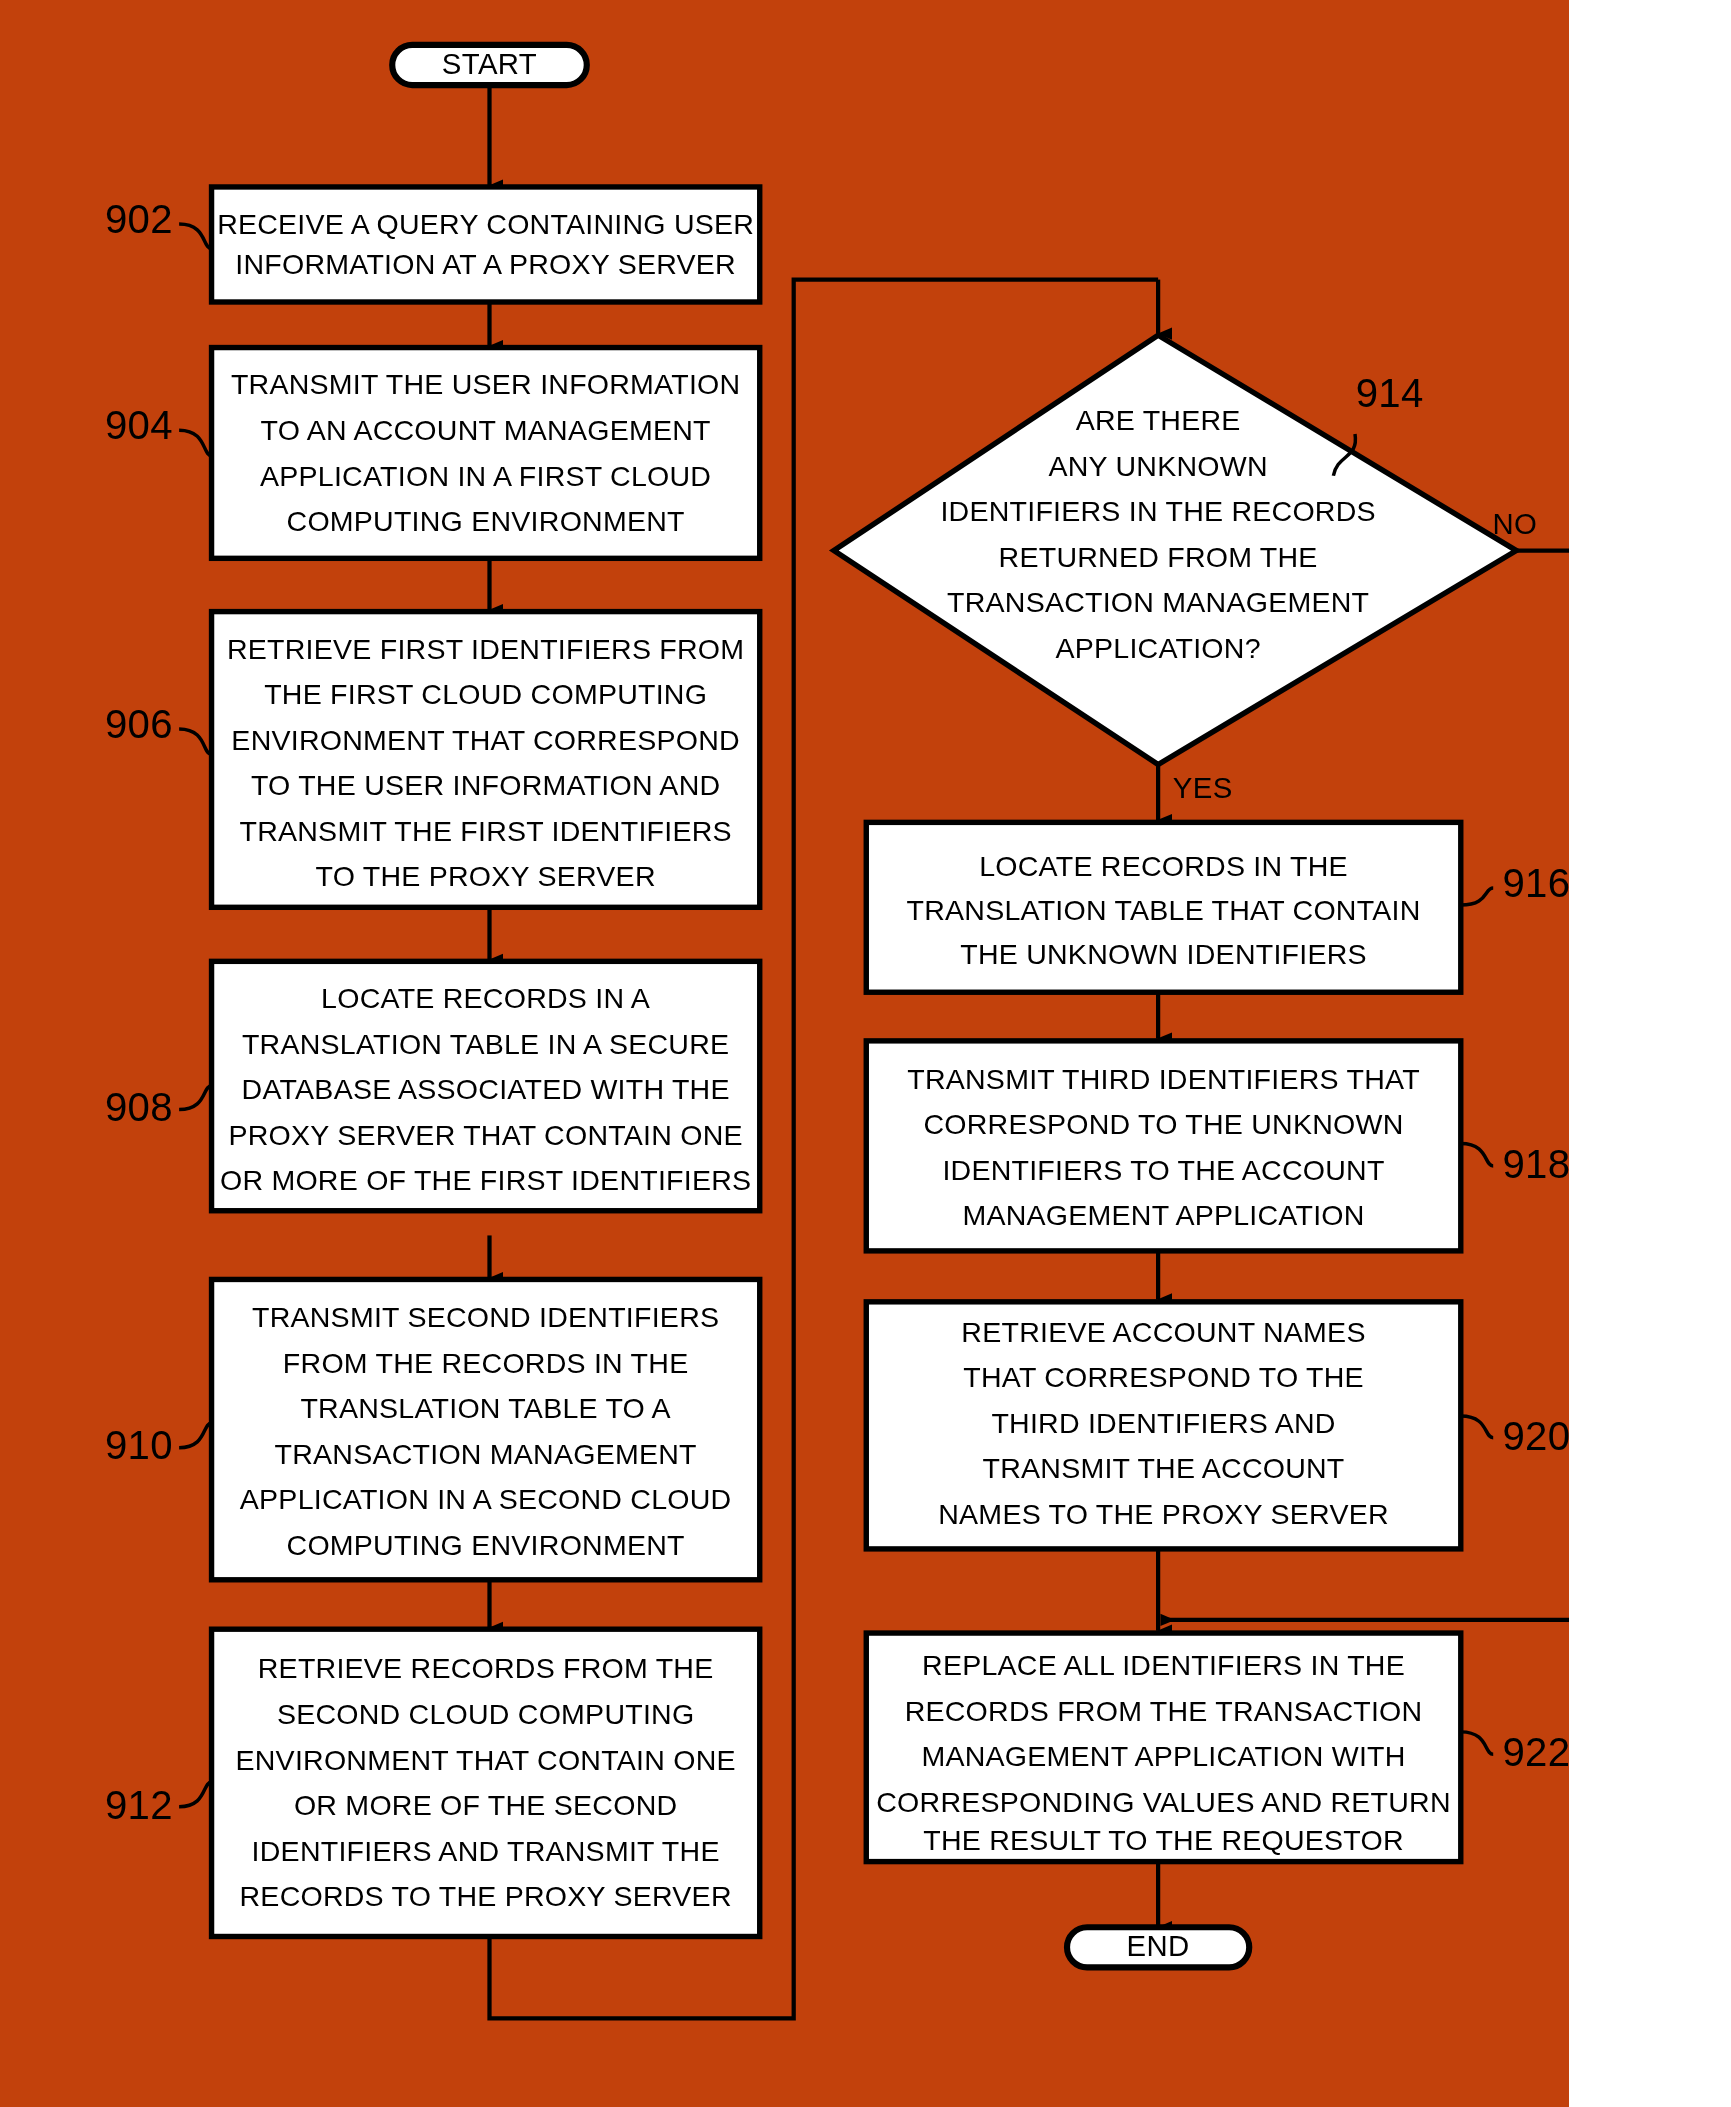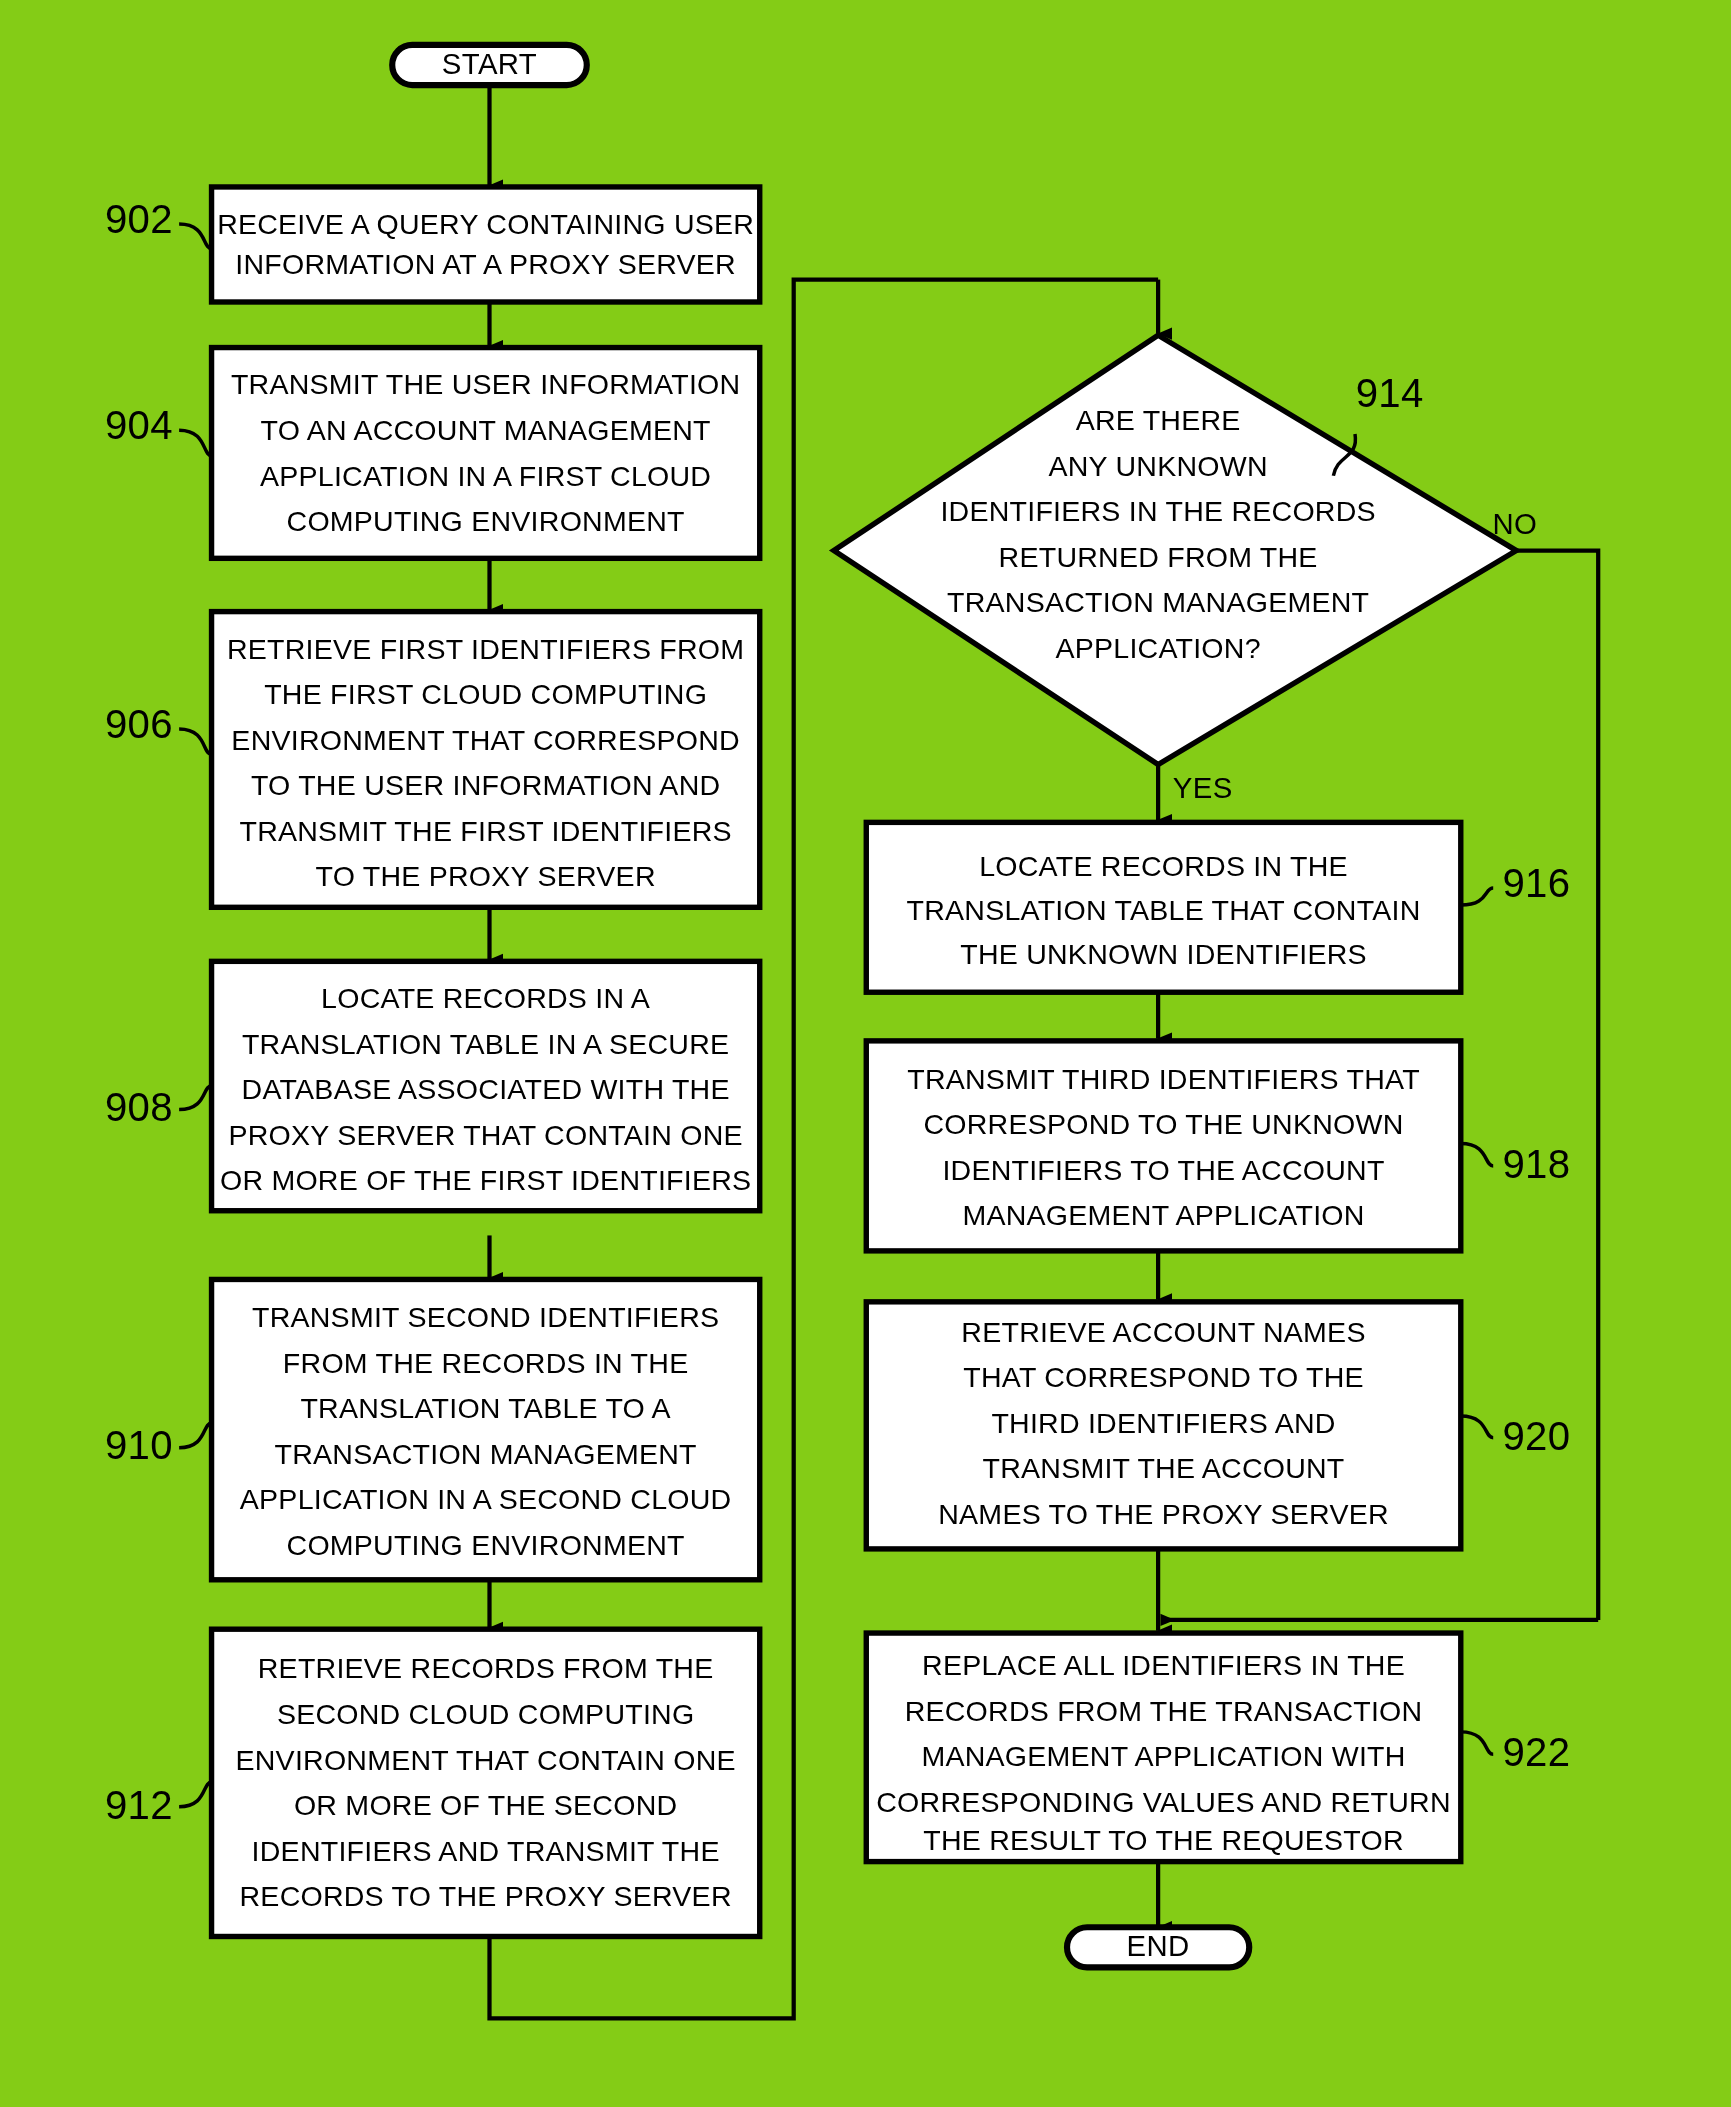--- a/index.html
+++ b/index.html
@@ -3,23 +3,23 @@
 <meta charset="utf-8">
 <title>Patent Flowchart</title>
 <style>
   html,body{margin:0;padding:0;background:#fff;}
   body{
     font-family:"Liberation Sans", sans-serif;
     -webkit-font-smoothing:antialiased;
   }
   #sheet{
     position:relative;
-    width:1731px;
+    width:1569px;
     height:2108px;
-    background:#84cc16;
+    background:#c2410c;
     overflow:hidden;
     text-align:right;
   }
   svg#canvas{
     position:absolute;
     left:0; top:0;
     width:1731px;
     height:2108px;
     display:block;
   }

